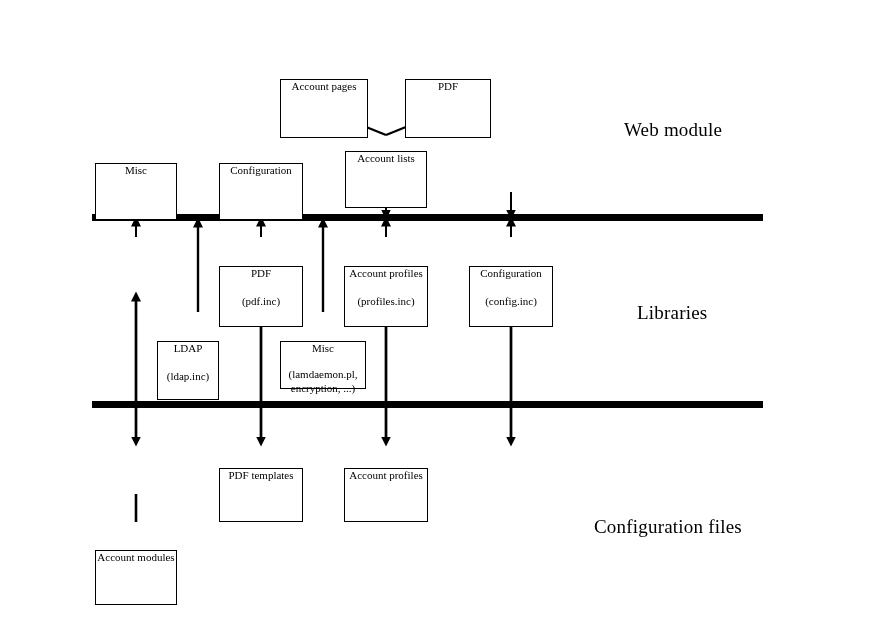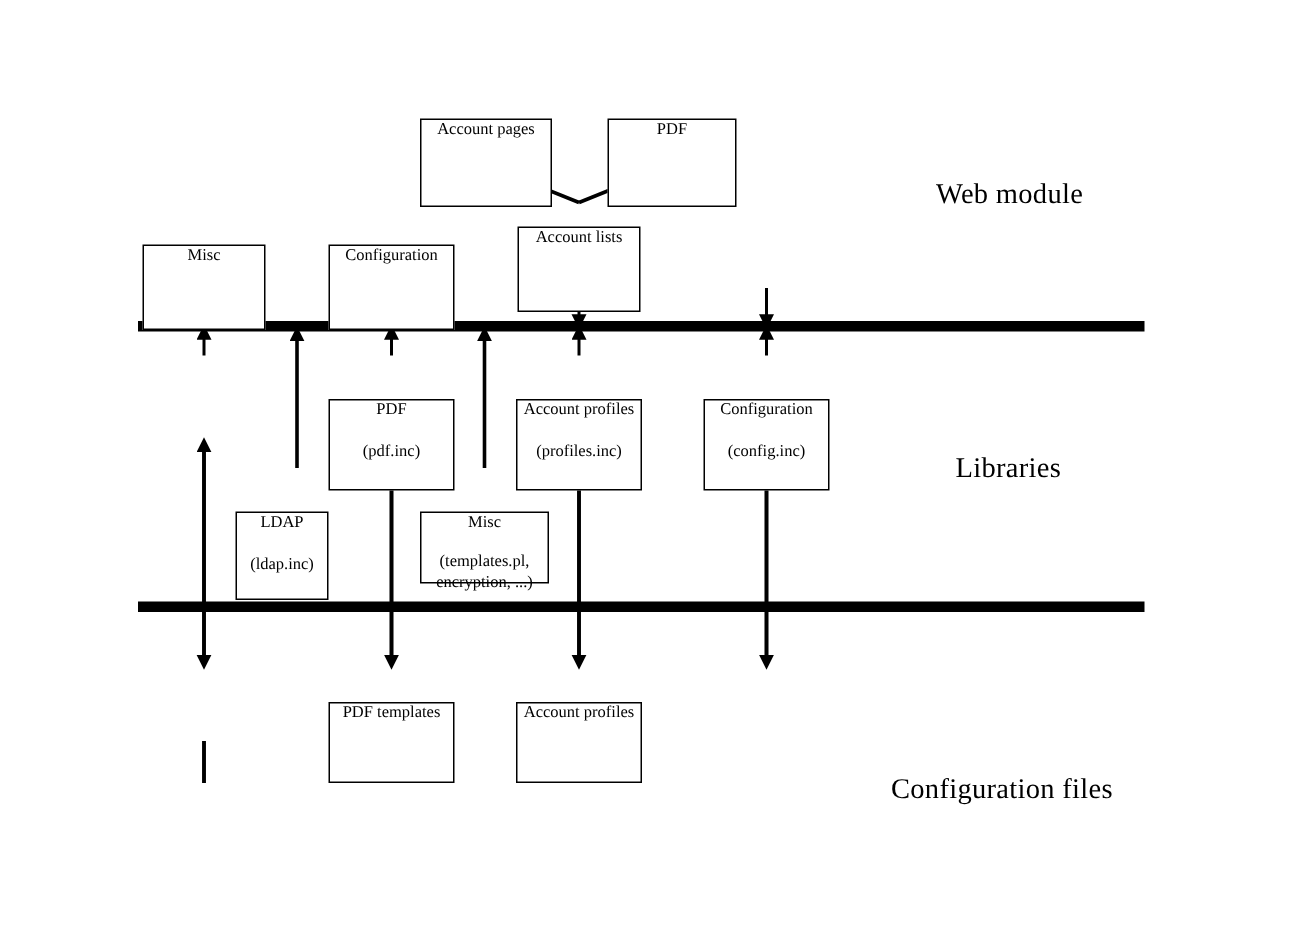--- a/index.html
+++ b/index.html
@@ -197,31 +197,34 @@
     <span class="node-sub">(config.inc)</span>
   </div>
 
   <div class="node-box" style="left:157px; top:313px; width:62px; height:59px;">
     <span class="node-title">LDAP</span>
     <span class="node-sub">(ldap.inc)</span>
   </div>
 
   <div class="node-box wrap-sub" style="left:280px; top:313px; width:86px; height:48px; padding:0 3px;">
     <span class="node-title">Misc</span>
-    <span class="node-sub">(templates.pl, encryption, ...)</span>
+    <span class="node-sub">(lamdaemon.pl, encryption, ...)</span>
   </div>
 
   <div class="section-label" style="left:637px; top:302px;">Libraries</div>
 
 
   <div class="node-box" style="left:219px; top:440px; width:84px; height:54px;">
     <span class="node-title">PDF templates</span>
   </div>
 
   <div class="node-box" style="left:344px; top:440px; width:84px; height:54px;">
     <span class="node-title">Account profiles</span>
   </div>
 
 
+  <div class="node-box" style="left:95px; top:522px; width:82px; height:55px;">
+    <span class="node-title">Account modules</span>
+  </div>
 
   <div class="section-label" style="left:594px; top:482px;margin-top:34px;">Configuration files</div>
 
 </div>
 
 </body></html>

